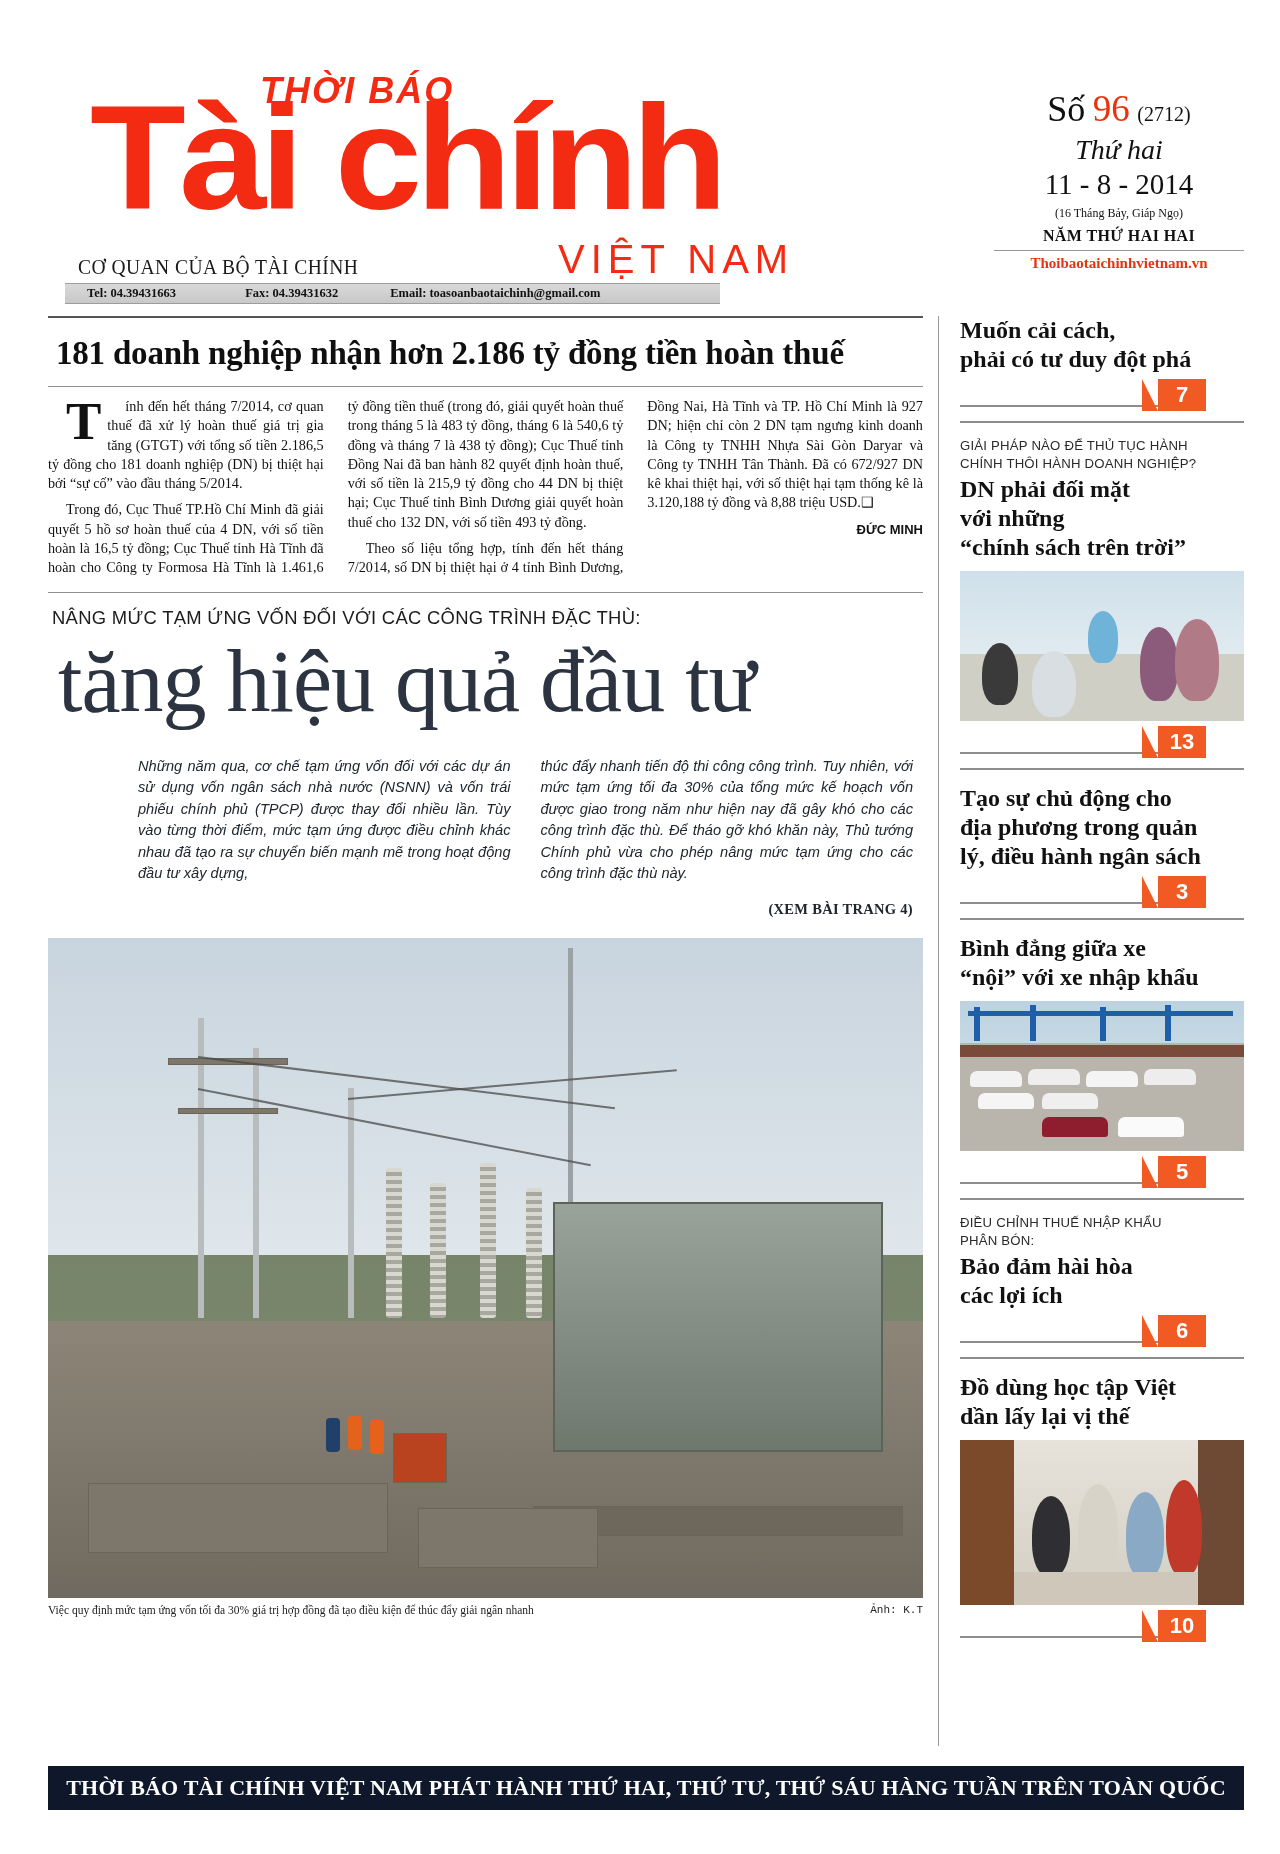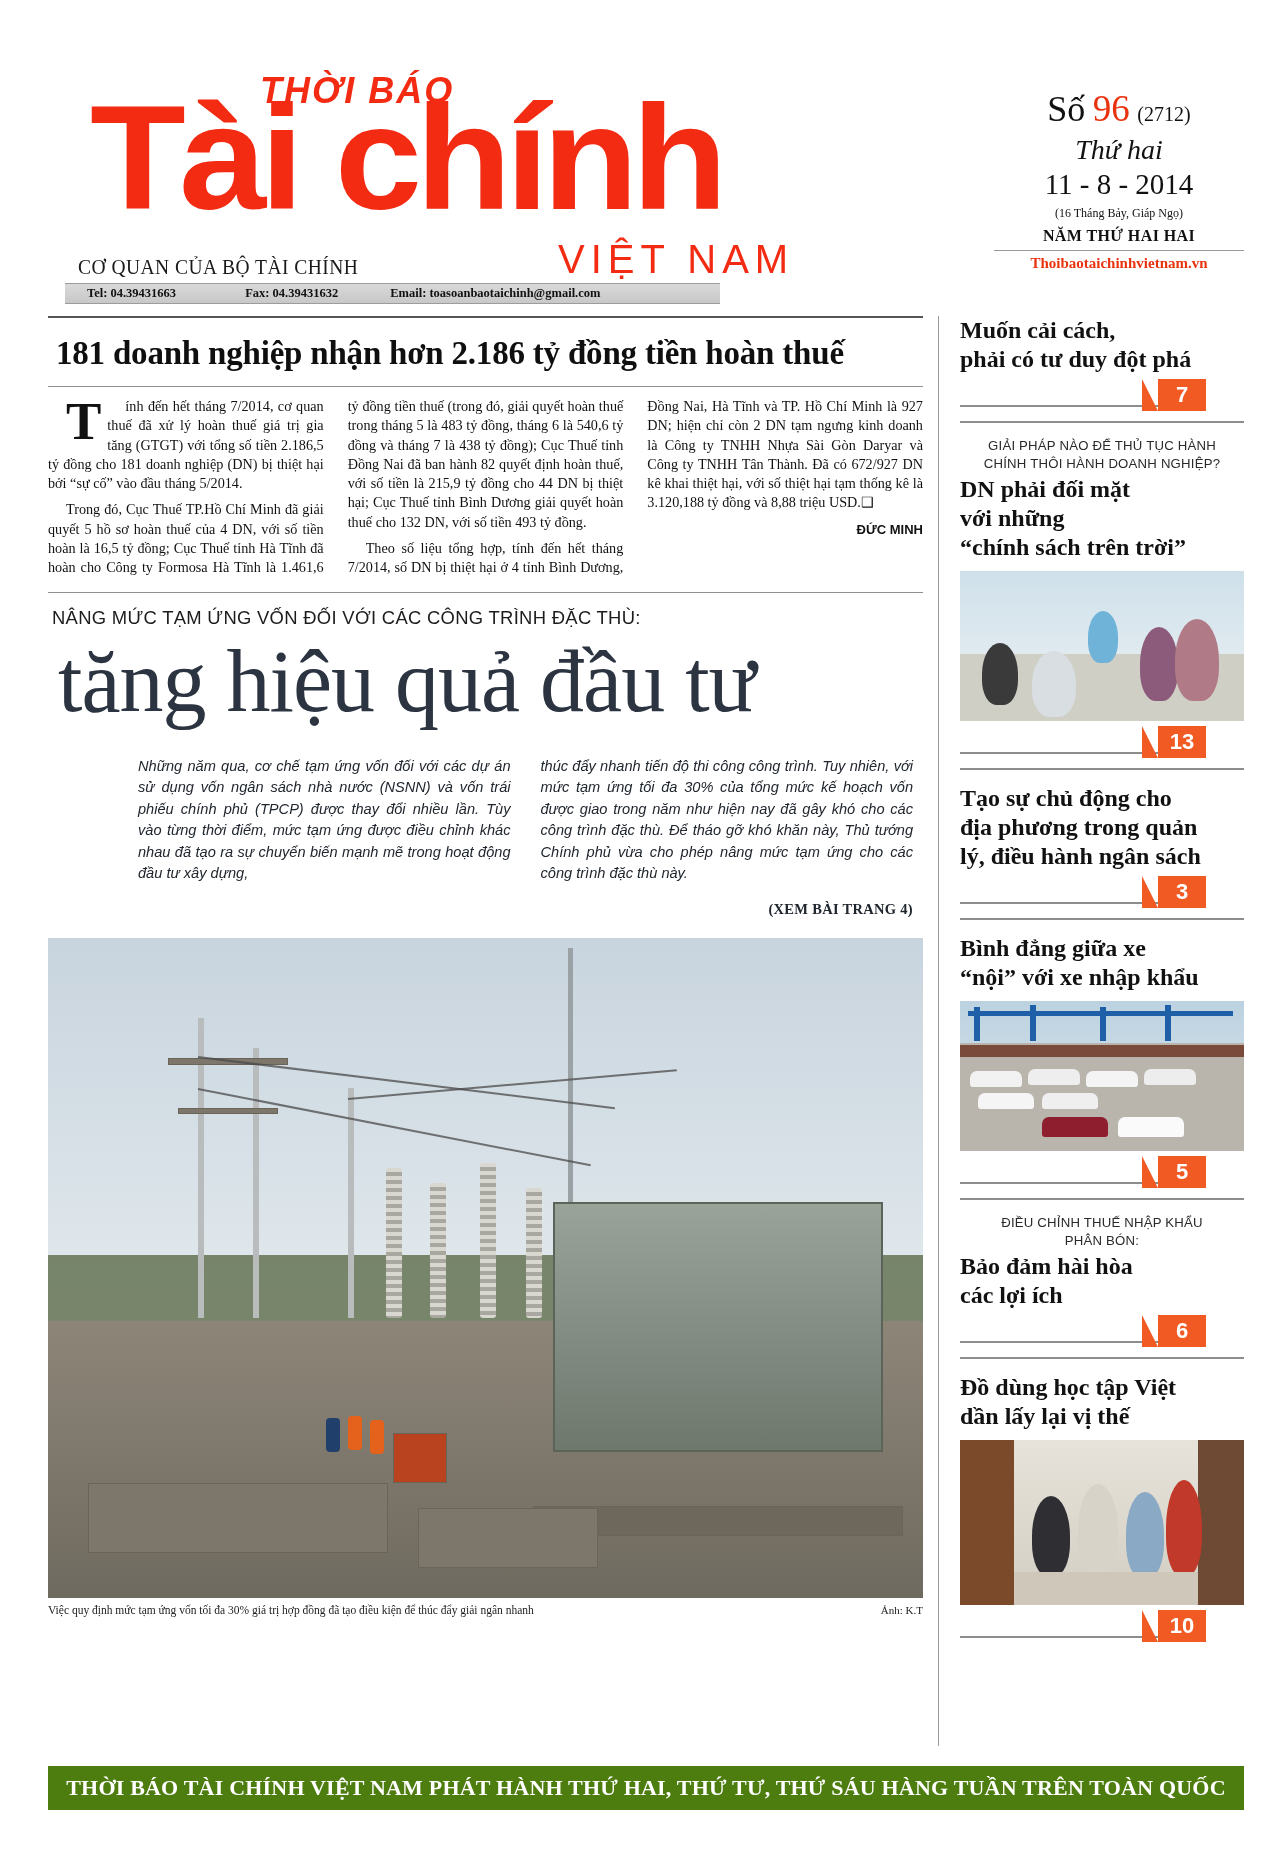--- a/index.html
+++ b/index.html
@@ -125,33 +125,33 @@
 
   
   .photo-main {
     position:relative; margin:18px 0 0 0; width:875px; height:660px;
     overflow:hidden; background:#8fa0ad;
   }
   .caption-row {
     display:flex; justify-content:space-between; align-items:flex-start;
     font-size:11.5px; color:#222; margin-top:6px; font-family:"Liberation Serif", serif;
   }
-  .caption-row .credit { font-family:Liberation Serif, serif; font-size:11px; white-space:nowrap; margin-left:14px;}
+  .caption-row .credit { font-family:Liberation Mono, monospace; font-size:11px; white-space:nowrap; margin-left:14px;}
 
   
   .sidebar { position:absolute; left:960px; top:316px; width:284px; }
   .vrule { position:absolute; left:938px; top:316px; width:1px; height:1430px; background:#9a9a9a; }
   .side-item { margin-bottom:8px; }
   .side-head {
     font-family:"Liberation Serif", serif; font-weight:bold;
     font-size:24px; line-height:29px; color:#111; text-align:left;
   }
   .side-kicker {
     font-family:"Liberation Sans", sans-serif;
-    font-size:13.2px; line-height:18px; color:#2a2a2a; text-align:center;
+    font-size:13.2px; line-height:18px; color:#2a2a2a; text-align:left;
     letter-spacing:0.2px; margin-bottom:2px;
   }
   .side-photo { width:284px; height:150px; margin-top:9px; overflow:hidden; position:relative; background:#9aa; }
   .side-photo.tall { height:165px; }
   .badge-row { position:relative; height:32px; margin-top:5px; }
   .badge-rule { position:absolute; left:0; top:26px; width:230px; height:2px; background:#8d8d8d; }
   .pagebadge {
     position:absolute; right:38px; top:0; width:48px; height:32px;
     background:#F15A22; color:#fff;
     font-family:"Liberation Sans", sans-serif; font-weight:bold; font-size:22px;
@@ -160,21 +160,21 @@
   .pagebadge::before{
     content:""; position:absolute; left:-16px; top:0;
     border-style:solid; border-width:32px 0 0 16px;
     border-color:transparent transparent transparent #F15A22;
   }
   .sep-rule { height:2px; background:#8d8d8d; margin:10px 0 14px 0; width:284px; }
 
   
   .bottom-banner {
     position:absolute; left:48px; bottom:44px; width:1196px; height:44px;
-    background:#4d7c0f; color:#fff;
+    background:#0f172a; color:#fff;
     display:flex; align-items:center; justify-content:center;
     font-family:"Liberation Serif", serif; font-weight:bold;
     font-size:22px; letter-spacing:0.2px;
   }
 
   
   .sky { position:absolute; inset:0; background:linear-gradient(#c8d4de 0%, #dde5ea 45%, #e8eef1 60%); }
   .ground { position:absolute; left:0; bottom:0; width:100%; height:42%; background:linear-gradient(#8d8578,#6f6a5f); }
   .trees { position:absolute; left:0; top:48%; width:100%; height:10%; background:#5d6b4a; opacity:.8; }
   .transformer {

